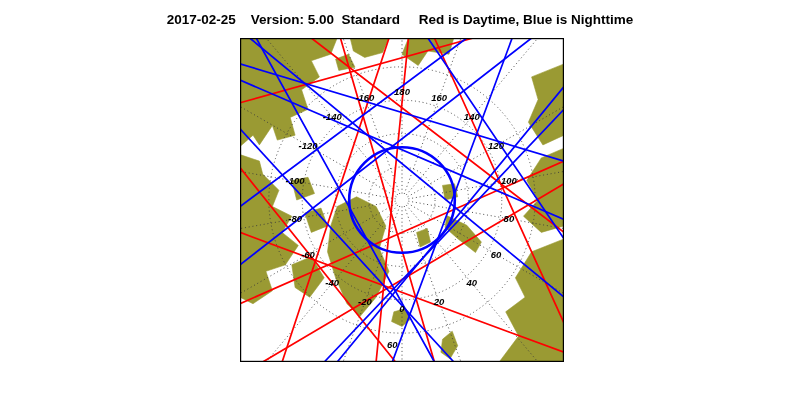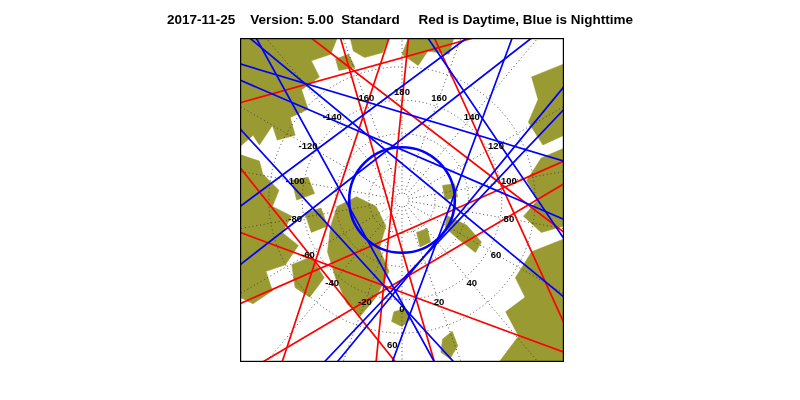--- a/index.html
+++ b/index.html
@@ -1,28 +1,28 @@
 <!DOCTYPE html>
 <html><head>
 <meta charset="utf-8">
 <style>
   html,body{margin:0;padding:0;background:#ffffff;}
   .page{position:relative;width:800px;height:400px;background:#ffffff;overflow:hidden;
         font-family:"Liberation Sans",sans-serif;}
   .plot-title{position:absolute;top:12px;left:0;width:100%;text-align:center;
         font-weight:bold;font-size:13.5px;color:#000;white-space:pre;}
-  .map-wrap{position:absolute;left:240px;top:38px;width:276px;height:324px;}
+  .map-wrap{position:absolute;left:240px;top:38px;width:276px;height:324px;font-style:italic;}
   svg{display:block;}
   text{font-family:"Liberation Sans",sans-serif;font-weight:bold;}
 </style>
 </head>
 <body>
 
 <div class="page">
-  <div class="plot-title">2017-11-25    Version: 5.00  Standard     Red is Daytime, Blue is Nighttime</div>
+  <div class="plot-title">2017-02-25    Version: 5.00  Standard     Red is Daytime, Blue is Nighttime</div>
   <div class="map-wrap">
     <svg id="map-svg" width="324" height="324" viewBox="0 0 324 324">
         <defs>
           <clipPath id="mapclip">
             <rect x="0" y="0" width="324" height="324"></rect>
           </clipPath>
         </defs>
         <g clip-path="url(#mapclip)">
           <rect x="0" y="0" width="324" height="324" fill="#ffffff"></rect>
           <g>

